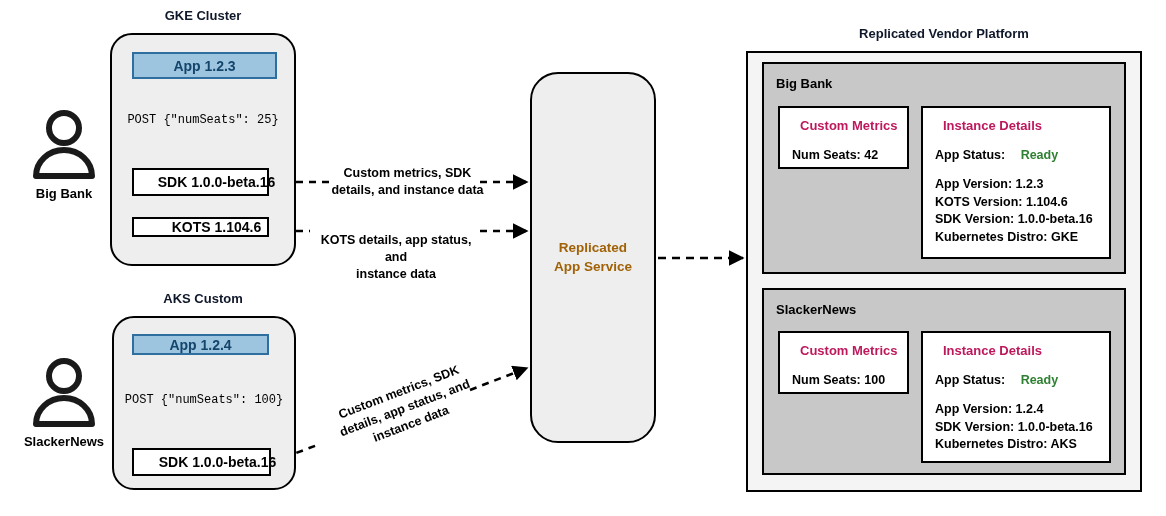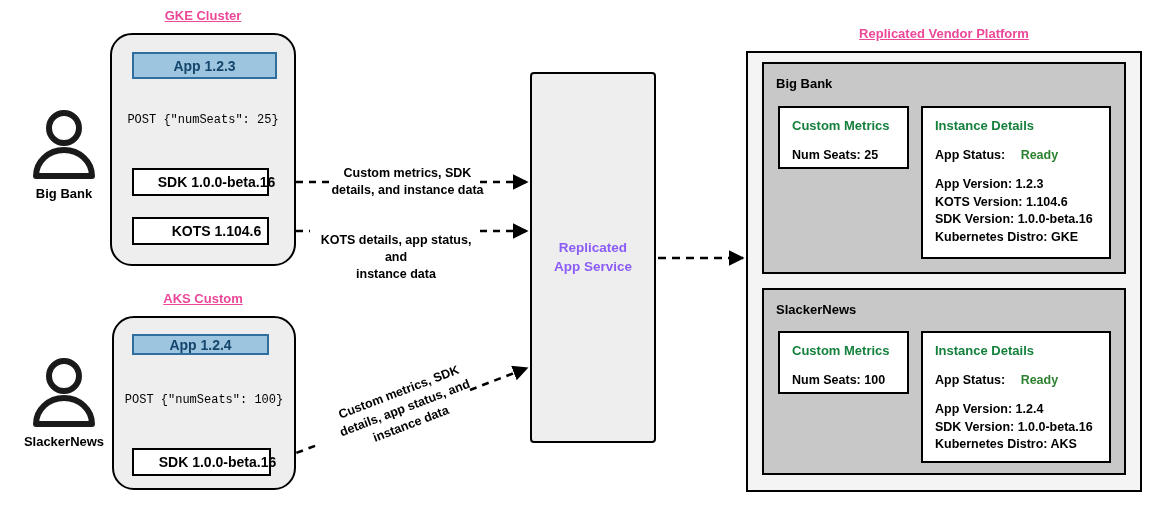--- a/index.html
+++ b/index.html
@@ -14,24 +14,23 @@
     background: #ffffff;
     font-family: "Liberation Sans", sans-serif;
     overflow: hidden;
   }
   .abs { position: absolute; }
 
   
   .ttl {
     font-weight: bold;
     font-size: 13px;
-    color: #ec4899;
-    text-align: center;
-    white-space: nowrap;
-    text-decoration: underline;
+    color: #0f172a;
+    text-align: center;
+    white-space: nowrap;
   }
   .label-bold {
     font-weight: bold;
     font-size: 12.5px;
     color: #000;
     line-height: 1.35;
     text-align: center;
   }
   .mono {
     font-family: "Liberation Mono", "DejaVu Sans Mono", monospace;
@@ -74,29 +73,29 @@
     font-size: 14px;
     color: #000;
     white-space: nowrap;
     padding-left: 32px;
   }
 
   
   .service {
     background: #eeeeee;
     border: 2.5px solid #000000;
-    border-radius: 4px;
+    border-radius: 28px;
     box-sizing: border-box;
     display: flex;
     align-items: center;
     justify-content: center;
     text-align: center;
     font-weight: bold;
     font-size: 13.5px;
-    color: #8b5cf6;
+    color: #a16207;
     line-height: 1.35;
   }
 
   
   .panel-outer {
     background: #f4f4f4;
     border: 2.5px solid #000000;
     box-sizing: border-box;
   }
   .panel-inner {
@@ -113,22 +112,22 @@
   }
   .card {
     background: #ffffff;
     border: 2.5px solid #000000;
     box-sizing: border-box;
     padding: 10px 12px;
   }
   .card-title {
     font-weight: bold;
     font-size: 13px;
-    color: #15803d;
-    margin: 0 0 14px 0;
+    color: #be185d;
+    margin: 0 0 14px 8px;
     white-space: nowrap;
   }
   .card-line {
     font-weight: bold;
     font-size: 12.5px;
     color: #000;
     line-height: 1.42;
     white-space: nowrap;
   }
   .gap { height: 11px; }
@@ -213,21 +212,21 @@
   <div class="abs ttl" style="left:110px; top:8px; width:186px;">GKE Cluster</div>
 
   <div class="abs cluster" style="left:110px; top:33px; width:186px; height:233px;"></div>
 
   <div class="abs appbox" style="left:132px; top:52px; width:145px; height:27px;">App 1.2.3</div>
 
   <div class="abs mono" style="left:110px; top:113px; width:186px;">POST {"numSeats": 25}</div>
 
   <div class="abs compbox" style="left:132px; top:168px; width:137px; height:28px;">SDK 1.0.0-beta.16</div>
 
-  <div class="abs compbox" style="left:132px; top:217px; width:137px; height:28px;">KOTS 1.104.6</div>
+  <div class="abs compbox" style="left:132px; top:217px; width:137px; height:20px;">KOTS 1.104.6</div>
 
   <div class="abs ttl" style="left:110px; top:291px; width:186px;">AKS Custom</div>
 
   <div class="abs cluster" style="left:112px; top:316px; width:184px; height:174px;"></div>
 
   <div class="abs appbox" style="left:132px; top:334px; width:137px; height:21px;">App 1.2.4</div>
 
   <div class="abs mono" style="left:110px; top:393px; width:188px;">POST {"numSeats": 100}</div>
 
   <div class="abs compbox" style="left:132px; top:448px; width:139px; height:28px;">SDK 1.0.0-beta.16</div>
@@ -258,21 +257,21 @@
   <div class="abs ttl" style="left:746px; top:26px; width:396px;">Replicated Vendor Platform</div>
 
   <div class="abs panel-outer" style="left:746px; top:51px; width:396px; height:441px;"></div>
 
   <div class="abs panel-inner" style="left:762px; top:62px; width:364px; height:212px;"></div>
 
   <div class="panel-inner-title" style="left:776px; top:76px;">Big Bank</div>
 
   <div class="abs card" style="left:778px; top:106px; width:131px; height:63px;">
     <div class="card-title">Custom Metrics</div>
-    <div class="card-line">Num Seats: 25</div>
+    <div class="card-line">Num Seats: 42</div>
   </div>
 
   <div class="abs card" style="left:921px; top:106px; width:190px; height:153px;">
     <div class="card-title">Instance Details</div>
     <div class="card-line">
       <span>App Status:</span>
       <span class="ready">Ready</span>
     </div>
     <div class="gap"></div>
     <div class="card-line">App Version: 1.2.3</div>

